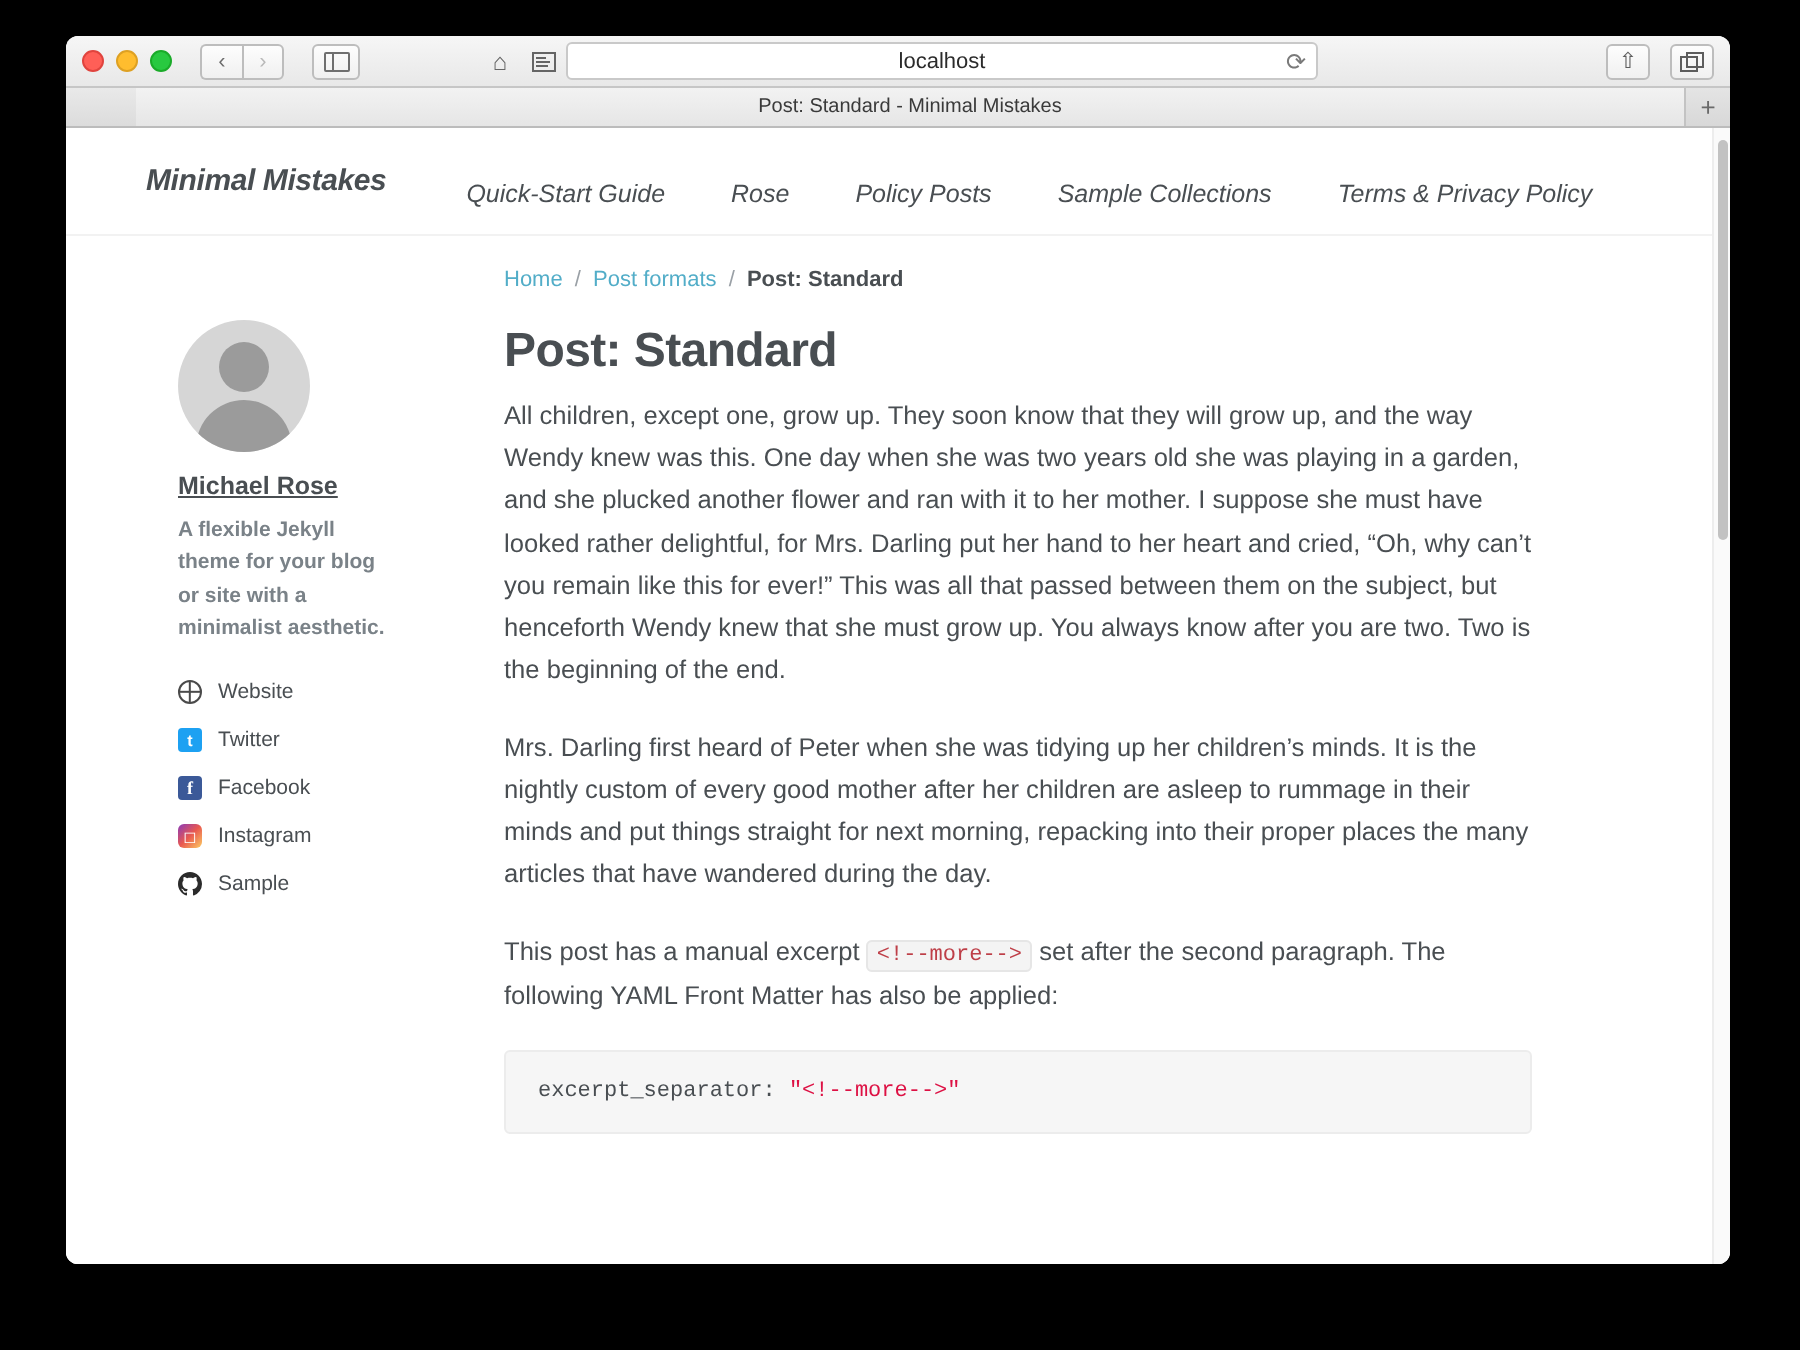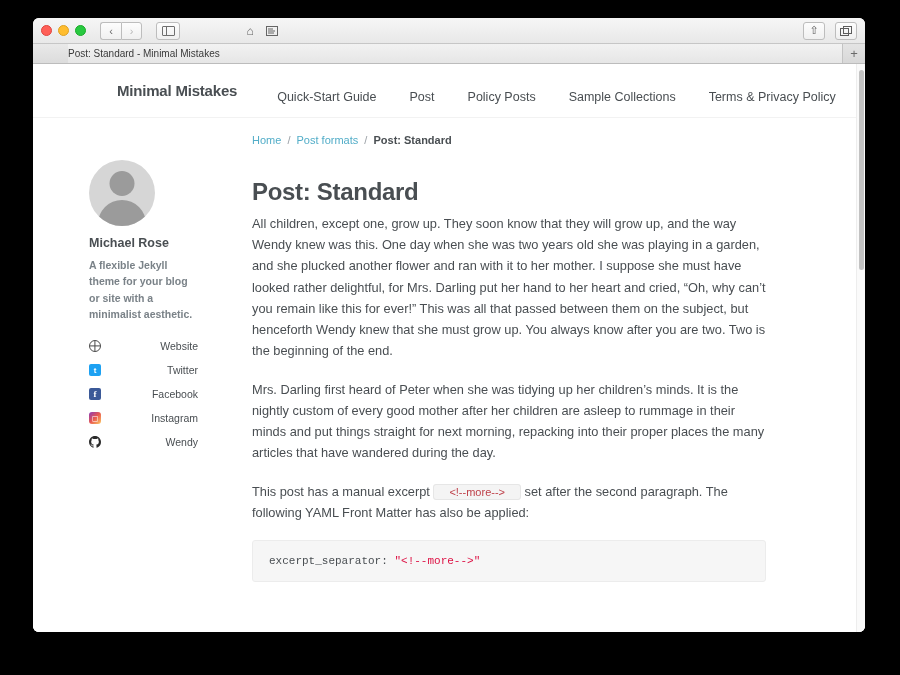--- a/index.html
+++ b/index.html
@@ -109,21 +109,21 @@
   .tabbar {
     height: 20px;
     background: linear-gradient(#e9e9e9, #dcdcdc);
     border-bottom: 1px solid #bcbcbc;
     display: flex; align-items: stretch;
     position: relative;
     flex: 0 0 auto;
   }
   .tab {
     flex: 1;
-    display: flex; align-items: center; justify-content: flex-start;
+    display: flex; align-items: center; justify-content: center;
     font-size: 10px; color: #3a3a3a;
     background: linear-gradient(#f2f2f2, #e6e6e6);
     border-right: 1px solid #c3c3c3;
     margin-left: 35px;
   }
   .tab-new {
     width: 22px;
     display: flex; align-items: center; justify-content: center;
     font-size: 13px; color: #6a6a6a;
     background: linear-gradient(#e4e4e4, #d8d8d8);
@@ -138,22 +138,23 @@
   }
   .page-inner {
     position: absolute;
     left: 0; top: 0; right: 9px; bottom: 0;
     overflow: hidden;
     background: #fff;
   }
   .masthead {
     height: 54px;
     display: flex; align-items: center;
-    padding: 0 0 0 84px;
+    padding: 0 0 0 40px;
     border-bottom: 1px solid #f2f2f2;
+    font-style: italic;
   }
   .brand {
     font-size: 15px; color: #494e52; font-weight: 700;
     letter-spacing: -0.2px;
     margin-right: 40px;
   }
   .nav-links { display: flex; gap: 33px; }
   .nav-links a {
     font-size: 12.5px; color: #494e52; text-decoration: none; margin-top: 12px;
   }
@@ -177,45 +178,44 @@
     width: 25px; height: 25px; border-radius: 50%;
     background: #9b9b9b;
   }
   .avatar .body {
     position: absolute; left: 50%; top: 40px;
     transform: translateX(-50%);
     width: 48px; height: 34px;
     border-radius: 24px 24px 0 0;
     background: #9b9b9b;
   }
-  .author-name { font-size: 12.5px; color: #494e52; font-weight: 700; margin-bottom: 7px; }
+  .author-name { font-size: 12.5px; color: #494e52; font-weight: 700; margin-bottom: 7px; text-decoration: underline; }
   .author-bio { font-size: 10.5px; color: #7a8288; line-height: 1.55; margin-bottom: 18px; font-weight: bold; }
   .author-links { list-style: none; margin: 0; padding: 0; }
   .author-links li {
     font-size: 10.5px; color: #494e52;
     display: flex; align-items: center; gap: 8px;
     margin-bottom: 12px;
-    justify-content: space-between;
   }
   .sic { width: 12px; height: 12px; display: inline-flex; align-items: center; justify-content: center; color: #5a5a5a; font-size: 10px; }
   .sic.globe { border: 1.2px solid #4a4a4a; border-radius: 50%; position: relative; }
   .sic.globe:after { content:""; position:absolute; left:50%; top:0; bottom:0; width:1.2px; background:#4a4a4a; transform: translateX(-50%); }
   .sic.globe:before { content:""; position:absolute; top:50%; left:0; right:0; height:1.2px; background:#4a4a4a; transform: translateY(-50%); }
   .sic.tw { background: #1da1f2; color: #fff; border-radius: 2px; font-size: 8px; font-weight: 700; }
   .sic.fb { background: #3b5998; color: #fff; border-radius: 2px; font-size: 9px; font-weight: 700; font-family: "Liberation Serif", serif; }
   .sic.ig { background: linear-gradient(135deg,#8a3ab9,#e95950,#fccc63); color:#fff; border-radius:3px; font-size:8px; }
   .sic.gh { color: #2b2b2b; font-size: 12px; }
 
   .main {
     flex: 1 1 auto;
     padding: 0 90px 0 54px;
   }
   .breadcrumb {
     font-size: 11px; color: #7a8288;
-    padding-top: 10px; margin-bottom: 32px;
+    padding-top: 10px; margin-bottom: 16px;
   }
   .breadcrumb a { color: #52adc8; text-decoration: none; }
   .breadcrumb .sep { color: #9aa0a6; margin: 0 3px; }
   .breadcrumb .cur { color: #494e52; font-weight: 700; }
 
   h1.post-title {
     font-size: 24px; color: #494e52; font-weight: 700;
     margin: 0 0 7px 0; letter-spacing: -0.3px;
   }
   .meta { font-size: 10.5px; color: #7a8288; margin-bottom: 22px; display: flex; align-items: center; gap: 5px; }
@@ -224,24 +224,24 @@
     border: 1.2px solid #8a9097; position: relative; display: inline-block;
   }
   .clock:after { content:""; position:absolute; left:50%; top:2px; width:1px; height:3.2px; background:#8a9097; }
   .clock:before { content:""; position:absolute; left:50%; top:50%; width:3px; height:1px; background:#8a9097; }
 
   .main p {
     font-size: 12.8px; line-height: 1.66; color: #494e52;
     margin: 0 0 17px 0;
   }
   code.inline {
-    font-family: Liberation Sans, sans-serif;
+    font-family: Liberation Mono, monospace;
     font-size: 11px; color: #be3f48;
     background: #f4f4f4; border: 1px solid #e6e6e6;
-    border-radius: 3px; padding: 1px 15px;
+    border-radius: 3px; padding: 1px 4px;
   }
   .codeblock {
     background: #f6f6f6;
     border: 1px solid #ececec;
     border-radius: 3px;
     padding: 14px 16px;
     margin: 2px 0 20px 0;
     font-family: "Liberation Mono", monospace;
     font-size: 11px;
   }
@@ -295,20 +295,24 @@
             <span>⌂</span>
           </div>
         <div class="icon-btn-sm">
           <svg width="12" height="10" viewBox="0 0 12 10">
             <rect x="0.5" y="0.5" width="11" height="9" fill="none" stroke="#656565"></rect>
             <line x1="2" y1="3" x2="7" y2="3" stroke="#656565"></line>
             <line x1="2" y1="5" x2="9" y2="5" stroke="#656565"></line>
             <line x1="2" y1="7" x2="8" y2="7" stroke="#656565"></line>
           </svg>
         </div>
+        <div class="addr">
+          <span>localhost</span>
+          <span class="reload">⟳</span>
+        </div>
       </div>
 
       <div class="right-group">
         <div class="rg-btn">
             <span>⇧</span>
           </div>
         <div class="rg-btn">
           <svg width="13" height="10" viewBox="0 0 13 10">
             <rect x="0.5" y="2.5" width="8" height="7" fill="none" stroke="#5d5d5d"></rect>
             <rect x="3.5" y="0.5" width="8" height="7" fill="none" stroke="#5d5d5d"></rect>
@@ -326,21 +330,21 @@
       </div>
     </div>
 
     <div class="page">
       <div class="page-inner">
 
         <div class="masthead">
           <div class="brand">Minimal Mistakes</div>
           <div class="nav-links">
             <a href="#">Quick-Start Guide</a>
-            <a href="#">Post</a>
+            <a href="#">Rose</a>
             <a href="#">Policy Posts</a>
             <a href="#">Sample Collections</a>
             <a href="#">Terms &amp; Privacy Policy</a>
           </div>
         </div>
 
         <div class="content">
 
           <div class="sidebar">
             <div class="avatar">
@@ -365,21 +369,21 @@
               <li>
                 <span class="sic ig">◻</span>
                 <span>Instagram</span>
               </li>
               <li>
                 <span class="sic gh">
                   <svg width="12" height="12" viewBox="0 0 16 16">
                     <path fill="#2b2b2b" d="M8 0C3.58 0 0 3.58 0 8c0 3.54 2.29 6.53 5.47 7.59.4.07.55-.17.55-.38 0-.19-.01-.82-.01-1.49-2.01.37-2.53-.49-2.69-.94-.09-.23-.48-.94-.82-1.13-.28-.15-.68-.52-.01-.53.63-.01 1.08.58 1.23.82.72 1.21 1.87.87 2.33.66.07-.52.28-.87.51-1.07-1.78-.2-3.64-.89-3.64-3.95 0-.87.31-1.59.82-2.15-.08-.2-.36-1.02.08-2.12 0 0 .67-.21 2.2.82.64-.18 1.32-.27 2-.27s1.36.09 2 .27c1.53-1.04 2.2-.82 2.2-.82.44 1.1.16 1.92.08 2.12.51.56.82 1.27.82 2.15 0 3.07-1.87 3.75-3.65 3.95.29.25.54.73.54 1.48 0 1.07-.01 1.93-.01 2.2 0 .21.15.46.55.38A8.01 8.01 0 0 0 16 8c0-4.42-3.58-8-8-8z"></path>
                   </svg>
                 </span>
-                <span>Wendy</span>
+                <span>Sample</span>
               </li>
             </ul>
           </div>
 
           <div class="main">
             <div class="breadcrumb">
               <a href="#">Home</a>
               <span class="sep">/</span>
               <a href="#">Post formats</a>
               <span class="sep">/</span>

